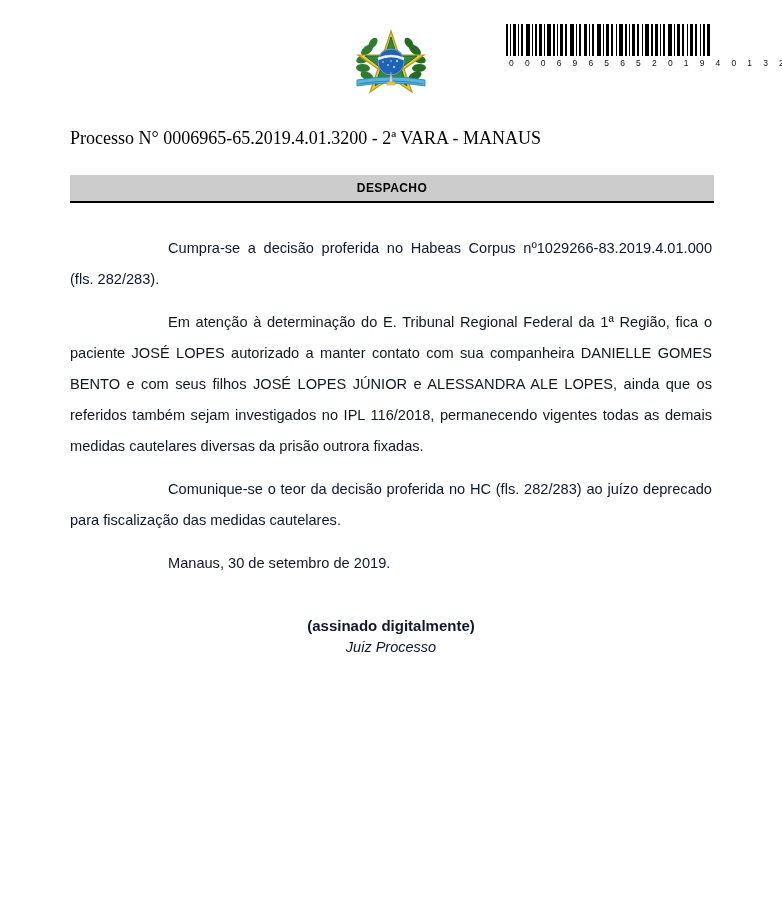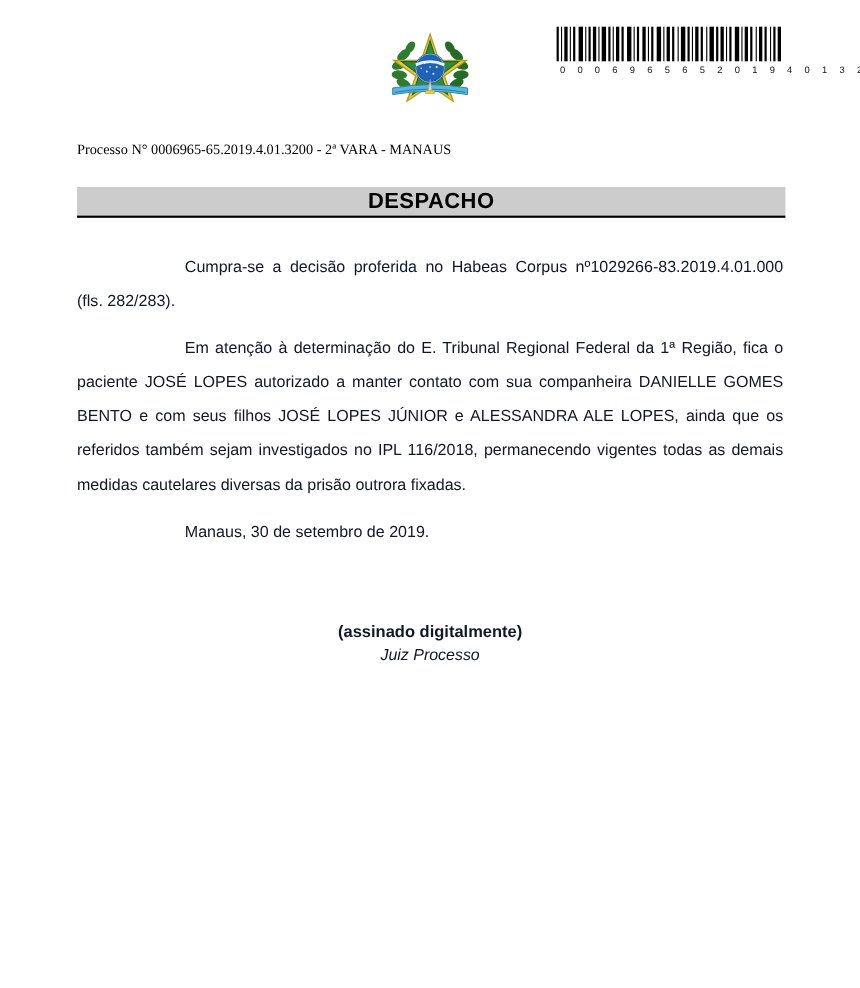--- a/index.html
+++ b/index.html
@@ -80,35 +80,35 @@
   .court-line-3 {
     font-size: 14px;
     line-height: 18px;
     letter-spacing: 0.2px;
   }
 
   
   .process-line {
     margin: 20px 0 0 70px;
     font-family: "Liberation Serif", serif;
-    font-size: 13px;
+    font-size: 18px;
     color: #000000;
   }
 
   
   .banner-wrap {
     margin: 26px 0 0 70px;
     width: 644px;
   }
   .banner {
     background: #cccccc;
     height: 26px;
     line-height: 26px;
     text-align: center;
-    font-size: 20px;
+    font-size: 12px;
     font-weight: bold;
     letter-spacing: 0.4px;
     color: #000000;
   }
   .banner-rule {
     height: 2px;
     background: #000000;
     width: 644px;
   }
 
@@ -128,21 +128,21 @@
   }
   .body-text p.tight {
     margin-bottom: 11px;
   }
   .body-text p.last-line {
     text-align: left;
   }
 
   
   .signature {
-    margin-top: 64px;
+    margin-top: 36px;
     text-align: center;
   }
   .sig-assinado {
     font-size: 15px;
     font-weight: bold;
     line-height: 22px;
   }
   .sig-name {
     font-size: 13.5px;
     font-weight: bold;
@@ -266,20 +266,21 @@
   <div class="process-line">Processo N° 0006965-65.2019.4.01.3200 - 2ª VARA - MANAUS</div>
 
   <div class="banner-wrap">
     <div class="banner">DESPACHO</div>
     <div class="banner-rule"></div>
   </div>
 
   <div class="body-text">
     <p>Cumpra-se a decisão proferida no Habeas Corpus nº1029266-83.2019.4.01.000 (fls. 282/283).</p>
     <p>Em atenção à determinação do E. Tribunal Regional Federal da 1ª Região, fica o paciente JOSÉ LOPES autorizado a manter contato com sua companheira DANIELLE GOMES BENTO e com seus filhos JOSÉ LOPES JÚNIOR e ALESSANDRA ALE LOPES, ainda que os referidos também sejam investigados no IPL 116/2018, permanecendo vigentes todas as demais medidas cautelares diversas da prisão outrora fixadas.</p>
+    <p>Comunique-se o teor da decisão proferida no HC (fls. 282/283)  ao juízo deprecado para fiscalização das medidas cautelares.</p>
     <p class="tight last-line">Manaus, 30 de setembro de 2019.</p>
 
     <div class="signature">
       <div class="sig-assinado">(assinado digitalmente)</div>
       <div class="sig-role">Juiz Processo</div>
     </div>
   </div>
 
 </div>
 

